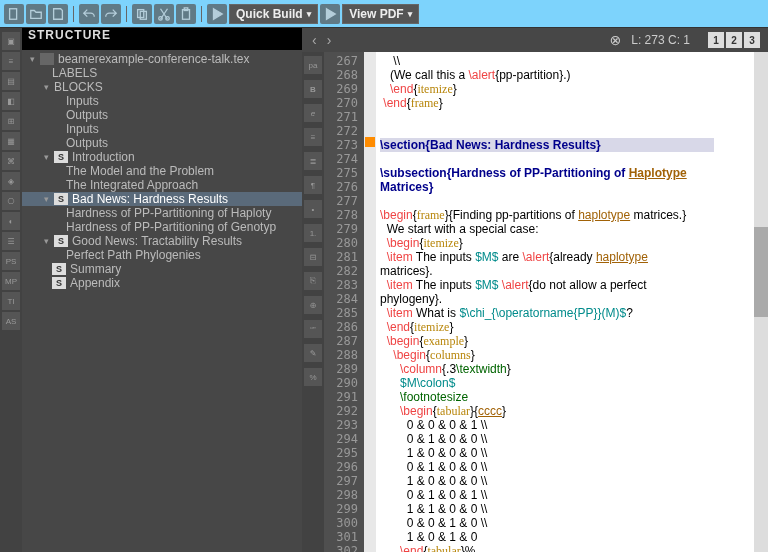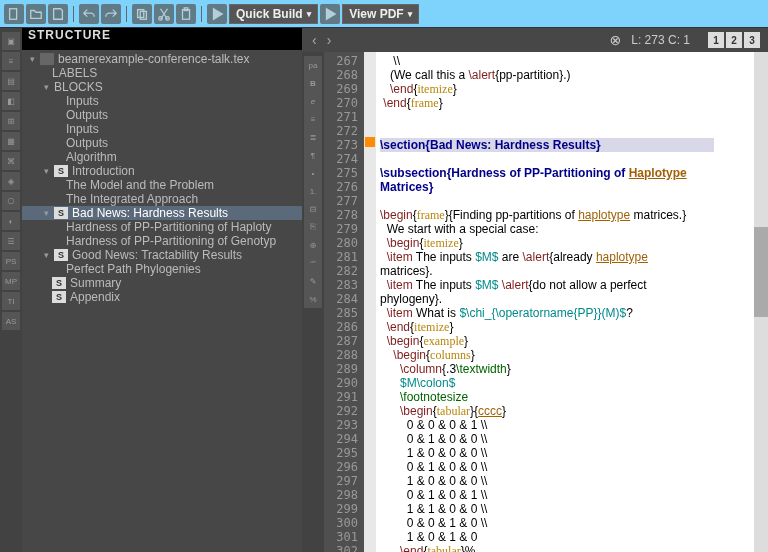--- a/index.html
+++ b/index.html
@@ -22,27 +22,27 @@
 .editor { flex:1; display:flex; flex-direction:column; background:#424242; }
 .ed-top { height:24px; display:flex; align-items:center; padding:0 8px; gap:6px; background:#474747; }
 .nav-arr { color:#aaa; font-size:14px; cursor:pointer; padding:0 2px; }
 .file-drop { height:20px; background:#5a6a7a; color:#fff; padding:0 20px 0 10px; display:flex; align-items:center; cursor:pointer; position:relative; border-radius:2px; flex:0 0 auto; width:180px; }
 .file-drop::after { content:"▾"; position:absolute; right:6px; font-size:9px; }
 .ed-status { margin-left:auto; display:flex; gap:10px; color:#ccc; align-items:center; font-size:12px; }
 .close-x { color:#ccc; cursor:pointer; font-size:14px; }
 .pane-num { display:flex; gap:2px; margin-left:8px; }
 .pn { width:16px; height:16px; background:#ddd; color:#333; font-size:10px; font-weight:bold; display:flex; align-items:center; justify-content:center; cursor:pointer; }
 .ed-body { flex:1; display:flex; overflow:hidden; }
-.ed-icons { width:22px; background:#424242; display:flex; flex-direction:column; gap:0; padding-top:4px; align-items:center; }
+.ed-icons { width:22px; background:#424242; display:flex; flex-direction:column; gap:6px; padding-top:4px; align-items:center; }
 .gutter { width:40px; background:#4f4f4f; color:#999; text-align:right; padding:2px 6px 0 0; font-family:monospace; font-size:12px; line-height:14px; }
 .marks { width:12px; background:#e8e8e8; }
 .mark-o { width:10px; height:10px; background:#ff8c00; margin:1px auto; }
 .code { flex:1; background:#fff; color:#000; font-family:monospace; font-size:12px; line-height:14px; padding:2px 0 0 4px; white-space:pre; overflow:hidden; }
 .kw { color:#006400; }
-.cmd { color:#7f1d1d; }
+.cmd { color:#ef4444; }
 .opt { color:#b8860b;font-family:Liberation Serif, serif; }
 .math { color:#008b8b; }
 .ul { text-decoration:underline; color:#a16207;margin-top:24px; }
 .hl { background:#d8d8e8; }
 .scrollbar { width:14px; background:#ddd; position:relative; }
 .thumb { position:absolute; width:100%; background:#aaa; }
 svg { width:14px; height:14px; stroke:#ccc; fill:none; stroke-width:1.5; }
 </style>
 </head>
 <body>
@@ -155,23 +155,20 @@
           <span>Inputs</span>
         </div>
       <div class="tree-row" style="padding-left:44px">
           <span>Outputs</span>
         </div>
       <div class="tree-row" style="padding-left:44px">
           <span>Inputs</span>
         </div>
       <div class="tree-row" style="padding-left:44px">
           <span>Outputs</span>
-        </div>
-      <div class="tree-row" style="padding-left:44px">
-          <span>Algorithm</span>
         </div>
       <div class="tree-row" style="padding-left:22px">
           <span class="exp">▾</span>
           <span class="icon-s">S</span>
           <span>Introduction</span>
         </div>
       <div class="tree-row" style="padding-left:44px">
           <span>The Model and the Problem</span>
         </div>
       <div class="tree-row" style="padding-left:44px">

